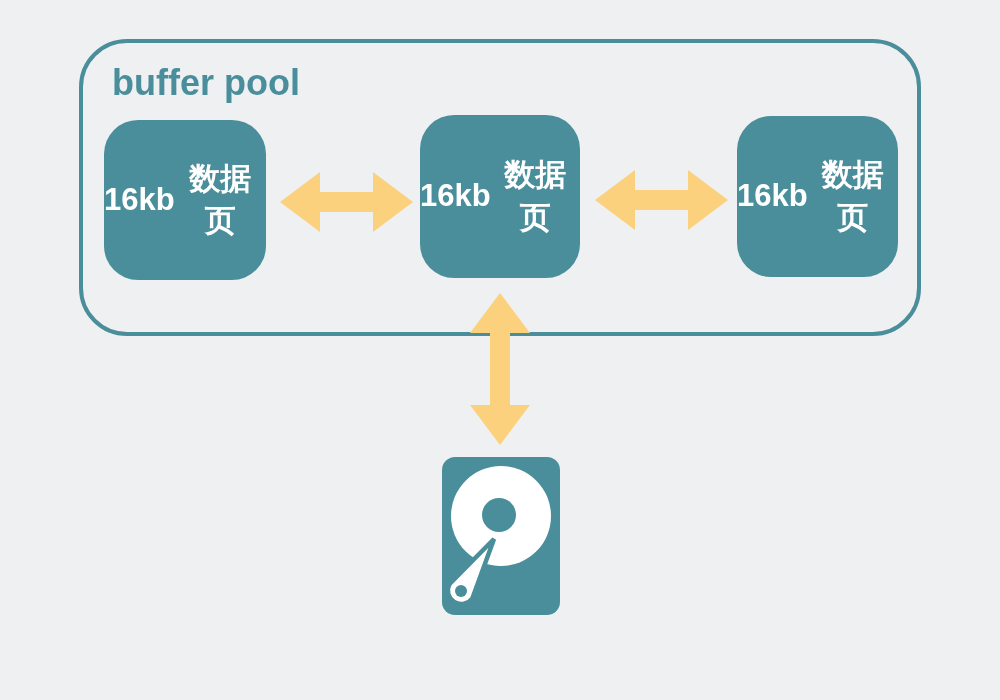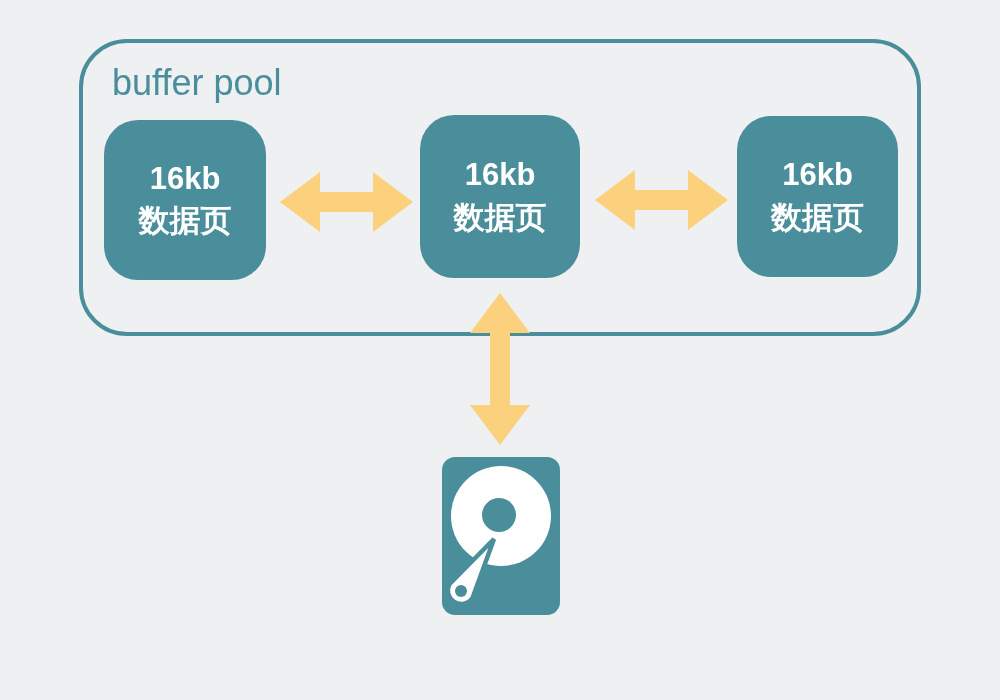--- a/index.html
+++ b/index.html
@@ -24,35 +24,35 @@
     position: absolute;
     left: 79px; top: 39px;
     width: 842px; height: 297px;
     border: 4px solid var(--teal);
     border-radius: 48px;
   }
   .pool-title {
     position: absolute;
     left: 29px; top: 19px;
     font-size: 36px;
-    font-weight: normal;
+    font-weight: bold;
     color: var(--teal);
     letter-spacing: 0px;
     white-space: nowrap;
   }
   .page-box {
     position: absolute;
     background: var(--teal);
     border-radius: 34px;
     color: var(--box_text);
     font-weight: bold;
     font-size: 31px;
     line-height: 1.36;
     display: flex;
-    flex-direction: column;
+    flex-direction: row;
     align-items: center;
     justify-content: center;
     text-align: center;
   }
   .page-box-1 { left: 104px; top: 120px; width: 162px; height: 160px; }
   .page-box-2 { left: 420px; top: 115px; width: 160px; height: 163px; }
   .page-box-3 { left: 737px; top: 116px; width: 161px; height: 161px; }
   .arrow { position: absolute; z-index: 2; display: block; }
   .arrow-1 { left: 280px; top: 172px; }
   .arrow-2 { left: 595px; top: 170px; }

